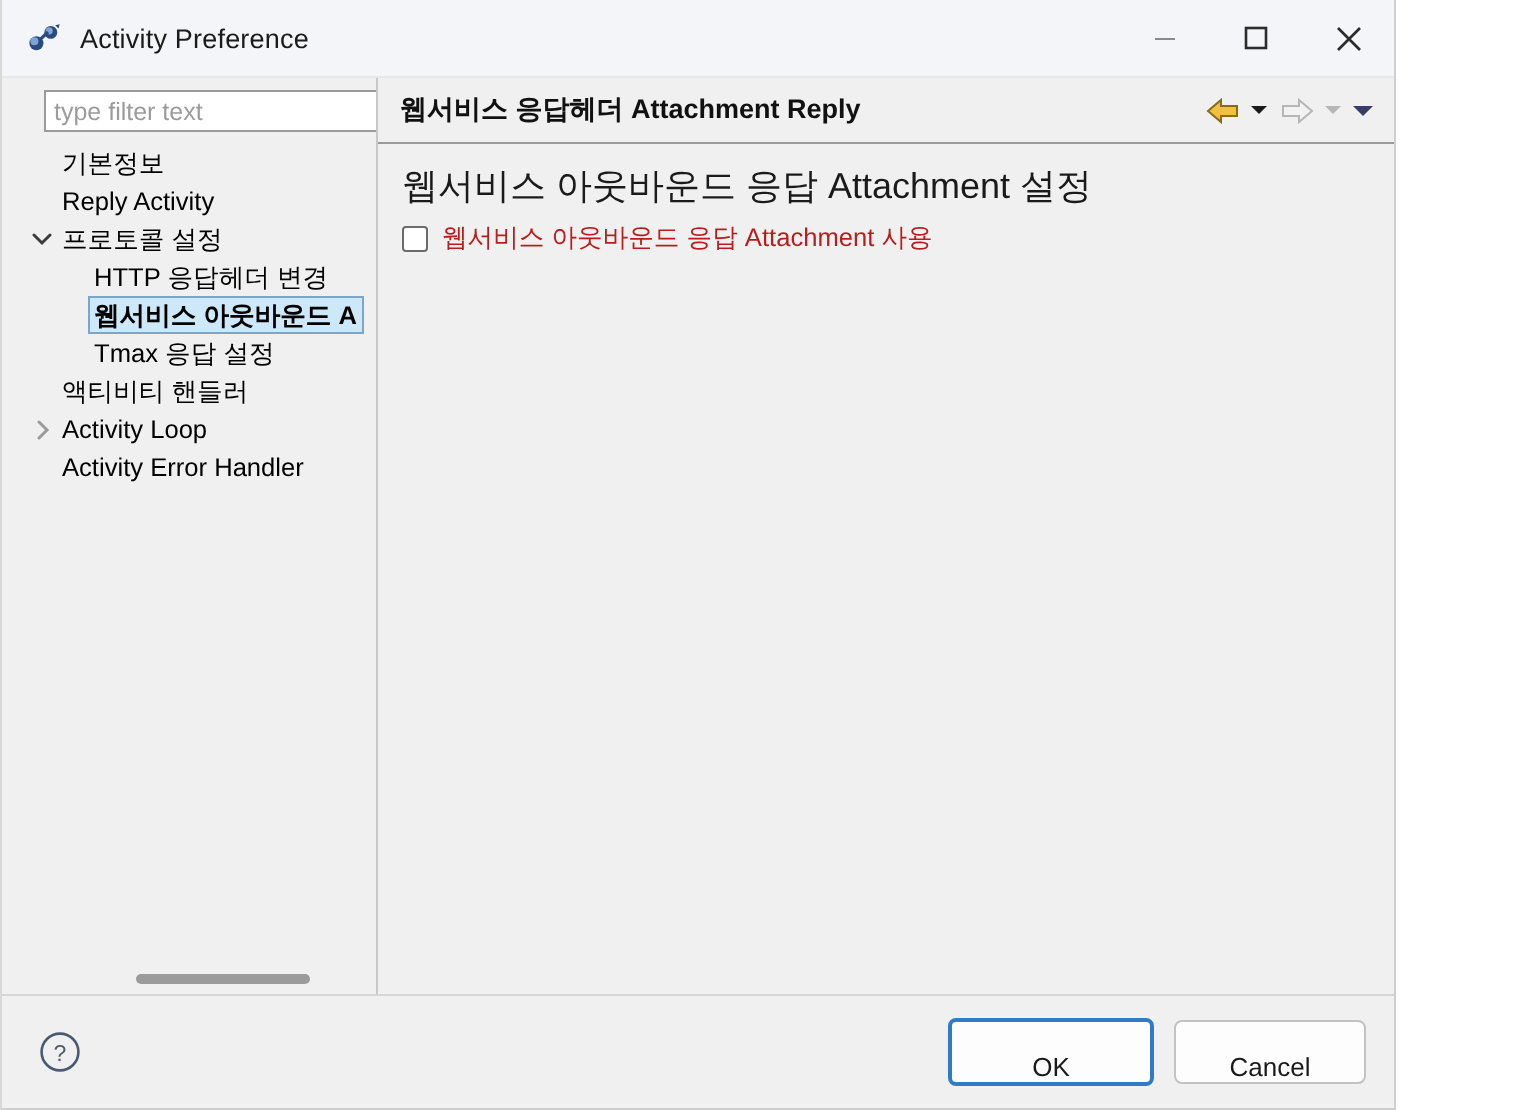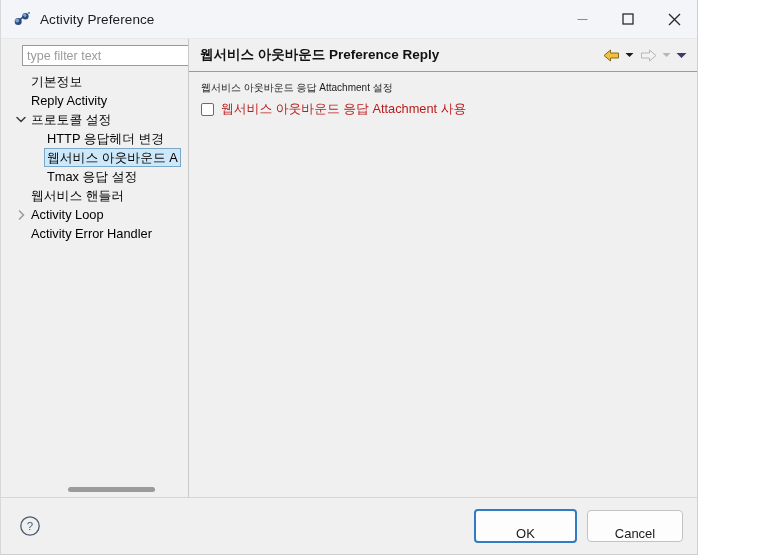--- a/index.html
+++ b/index.html
@@ -153,20 +153,21 @@
     background: #cde8f8;
     border: 1px solid #7aa7c7;
     box-sizing: border-box;
     height: 19px;
     display: flex;
     align-items: center;
     margin-left: -1px;
   }
   .tree-row.selected .tree-label {
     color: #000000;
+    font-weight: bold;
   }
   .tree-hscroll {
     height: 14px;
     min-height: 14px;
     background: #f0f0f0;
     position: relative;
   }
   .tree-hthumb {
     position: absolute;
     left: 61px;
@@ -228,21 +229,21 @@
     background: #9a9a9a;
     margin: 0;
   }
   .right-content {
     flex: 1 1 auto;
     padding: 9px 0 0 8px;
     box-sizing: border-box;
     overflow: hidden;
   }
   .group-label {
-    font-size: 10px;
+    font-size: 18px;
     color: #1a1a1a;
     margin: 0 0 6px 4px;
     white-space: nowrap;
   }
   .checkbox-row {
     display: flex;
     align-items: center;
     margin-left: 4px;
   }
   .cbox {
@@ -374,21 +375,21 @@
                 <div class="sel-box">
                   <span class="tree-label">웹서비스 아웃바운드 A</span>
                 </div>
               </div>
               <div class="tree-row">
                 <div style="width: 38px; min-width: 38px;"></div>
                 <div><span class="tree-label">Tmax 응답 설정</span></div>
               </div>
               <div class="tree-row">
                 <div style="width: 22px; min-width: 22px;"></div>
-                <div><span class="tree-label">웹서비스 핸들러</span></div>
+                <div><span class="tree-label">액티비티 핸들러</span></div>
               </div>
               <div class="tree-row">
                 <div style="width: 6px; min-width: 6px;"></div>
                 <div class="twisty">
                   <svg width="7" height="10" viewBox="0 0 7 10">
                     <path d="M1.5 1 L5.5 5 L1.5 9" stroke="#9a9a9a" stroke-width="1.5" fill="none" stroke-linecap="round"></path>
                   </svg>
                 </div>
                 <div><span class="tree-label">Activity Loop</span></div>
               </div>
@@ -400,21 +401,21 @@
           <div class="tree-hscroll">
             <div class="tree-hthumb"></div>
           </div>
         </div>
       </div>
 
       <div class="v-sep"></div>
 
       <div class="right-pane">
         <div class="right-header">
-          <div class="page-title">웹서비스 아웃바운드 Preference Reply</div>
+          <div class="page-title">웹서비스 응답헤더 Attachment Reply</div>
           <div class="header-spacer"></div>
 
           <div class="nav-btn">
             <svg width="17" height="15" viewBox="0 0 17 15">
               <path d="M7.5 2 L7.5 5 L15.5 5 L15.5 10 L7.5 10 L7.5 13 L1 7.5 Z" fill="#f0c040" stroke="#8a6a14" stroke-width="1"></path>
             </svg>
           </div>
           <div class="nav-drop">
             <svg width="9" height="6" viewBox="0 0 9 6">
               <path d="M0.5 1 L4.5 5 L8.5 1 Z" fill="#1a1a1a"></path>

